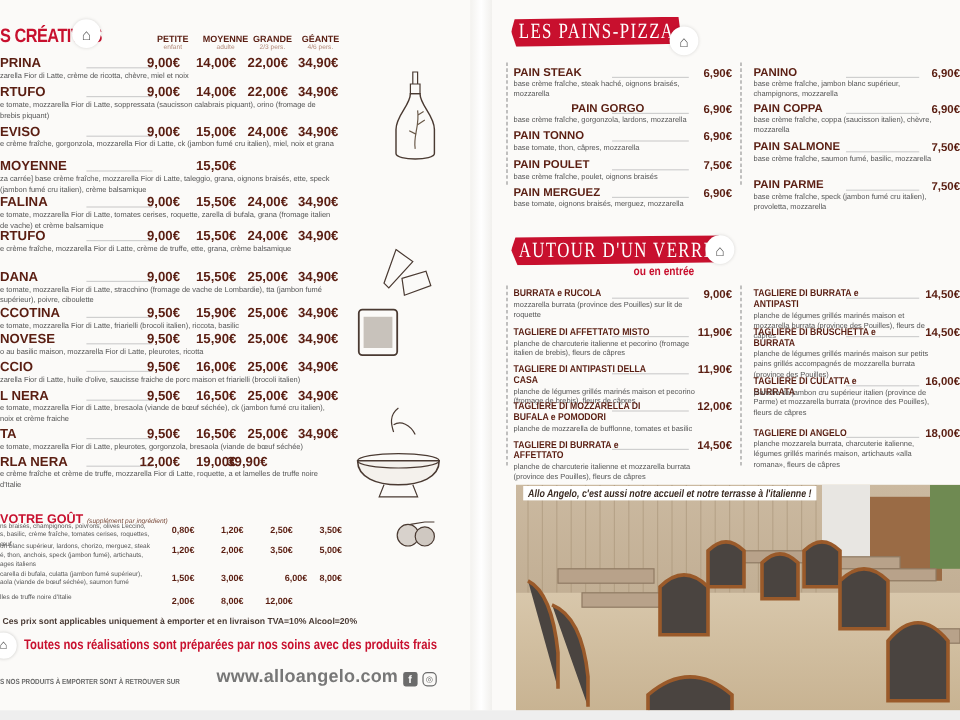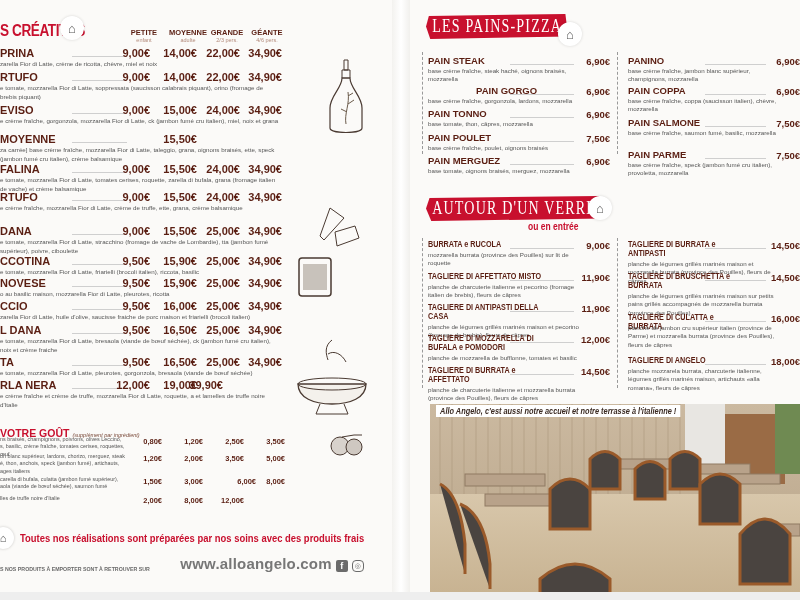--- a/index.html
+++ b/index.html
@@ -166,21 +166,21 @@
       <div class="pz-row" style="top: 300px;">
         <span class="pz-name">CCIO</span>
       <span class="pz-line" style="left:72px;width:55px;"></span>
         <span class="pz-price" style="left:98px">9,50€</span>
         <span class="pz-price" style="left:145px">16,00€</span>
         <span class="pz-price" style="left:188px">25,00€</span>
         <span class="pz-price" style="left:230px">34,90€</span>
         <span class="pz-desc">zarella Fior di Latte, huile d'olive, saucisse fraiche de porc maison et friarielli (brocoli italien)</span>
       </div>
       <div class="pz-row" style="top: 324px;">
-        <span class="pz-name">L DANA</span>
+        <span class="pz-name">L NERA</span>
       <span class="pz-line" style="left:72px;width:55px;"></span>
         <span class="pz-price" style="left:98px">9,50€</span>
         <span class="pz-price" style="left:145px">16,50€</span>
         <span class="pz-price" style="left:188px">25,00€</span>
         <span class="pz-price" style="left:230px">34,90€</span>
         <span class="pz-desc">e tomate, mozzarella Fior di Latte, bresaola (viande de bœuf séchée), ck (jambon fumé cru italien), noix et crème fraiche</span>
       </div>
       <div class="pz-row" style="top: 356px;">
         <span class="pz-name">TA</span>
       <span class="pz-line" style="left:72px;width:55px;"></span>
@@ -226,20 +226,21 @@
       </div>
       <div class="gout-row" style="top: 495px;">
         <span class="gout-desc">lles de truffe noire d'Italie</span>
         <span class="gout-price" style="left:122px">2,00€</span>
         <span class="gout-price" style="left:163px">8,00€</span>
         <span class="gout-price" style="left:204px">12,00€</span>
         <span class="gout-price" style="left:245px"></span>
       </div>
     </div>
 
+  <div class="footnote">Ces prix sont applicables uniquement à emporter et en livraison TVA=10% Alcool=20%</div>
   <div class="fresh-icon">⌂</div>
   <div class="fresh">Toutes nos réalisations sont préparées par nos soins avec des produits frais</div>
   <div class="web-line">
     <span class="small">S NOS PRODUITS À EMPORTER  SONT À RETROUVER SUR</span>
     <span class="url">www.alloangelo.com</span>
     <span class="social fb">f</span>
     <span class="social ig">◎</span>
   </div>
 
   <svg class="illus" style="left:326px;top:58px;" width="40" height="80" viewBox="0 0 40 80">

